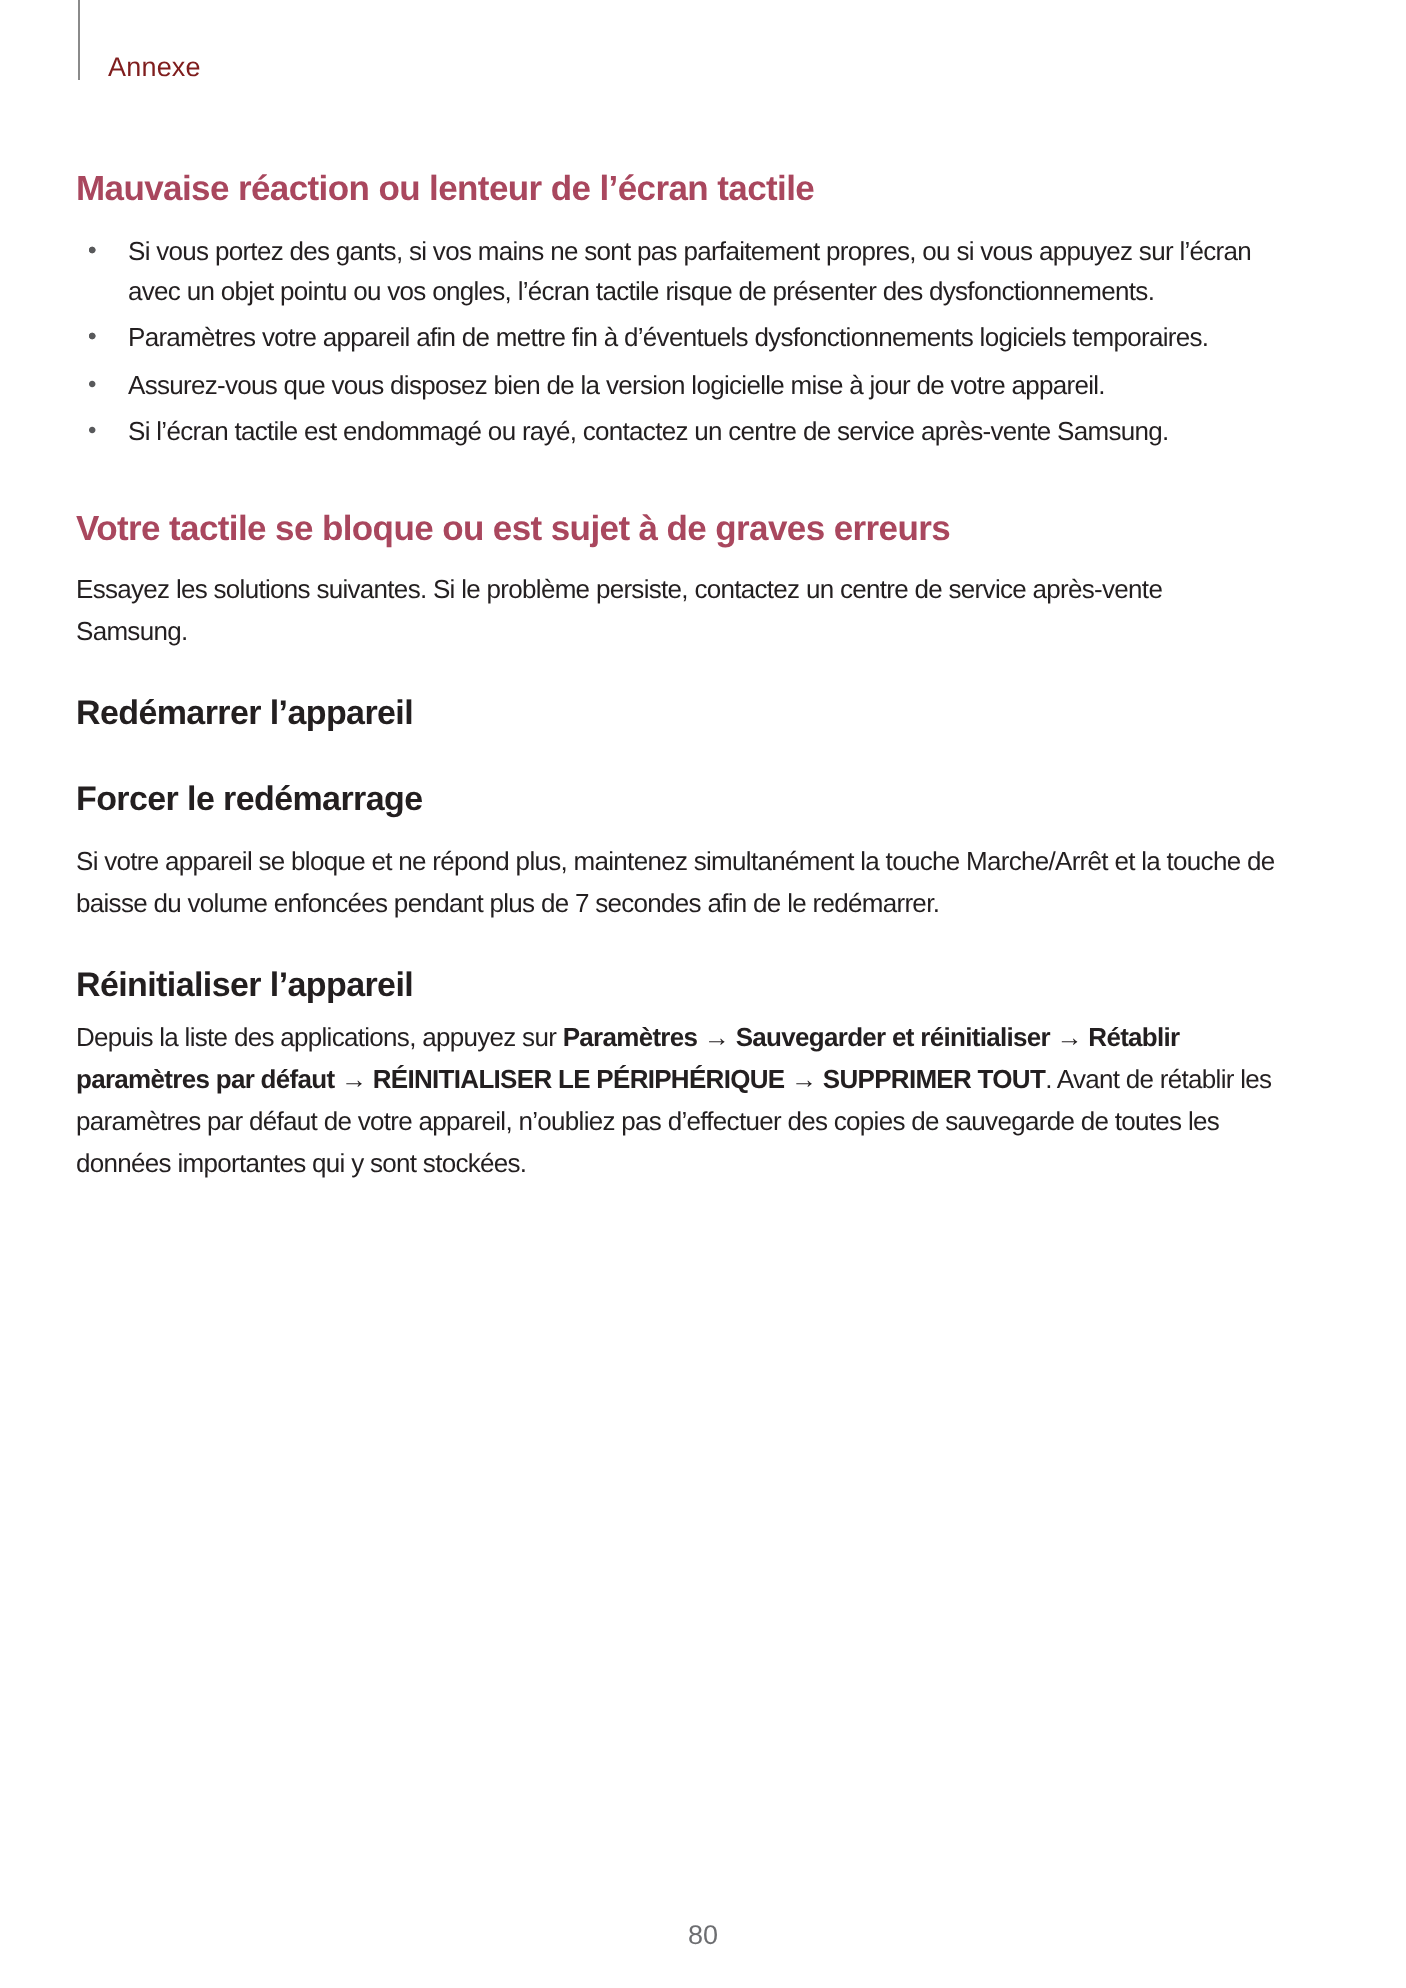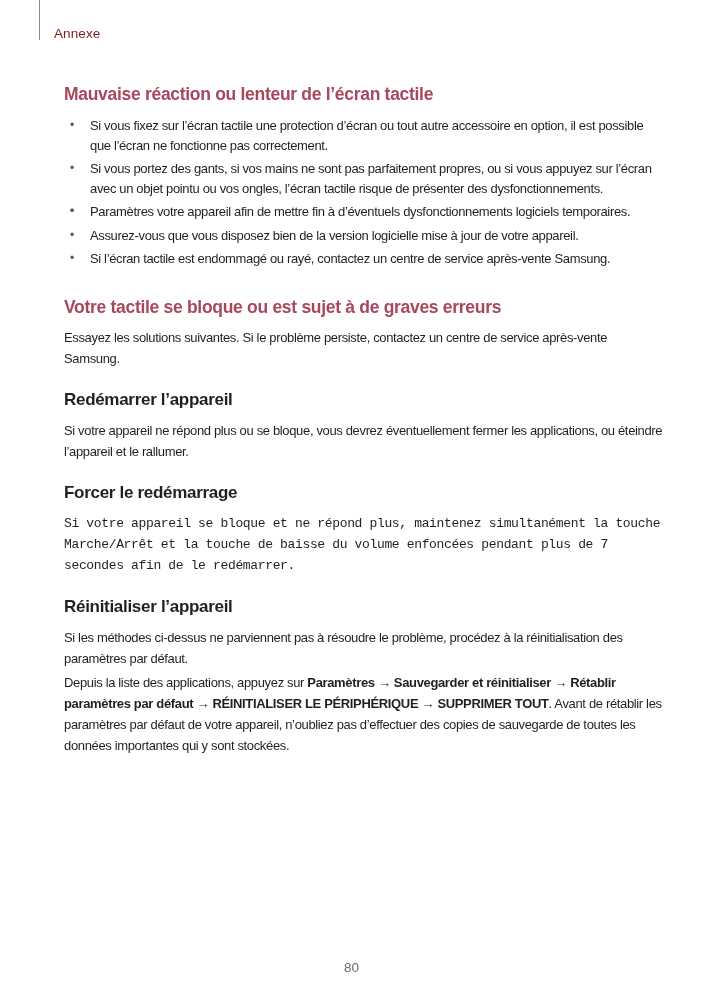--- a/index.html
+++ b/index.html
@@ -26,21 +26,21 @@
     .running-head {
       position: absolute;
       left: 54px;
       top: 26px;
       font-size: 13.5px;
       color: #7f1d1d;
       letter-spacing: 0.1px;
     }
     .content {
       position: absolute;
-      left: 64px;
+      left: 38px;
       top: 82px;
       width: 600px;
     }
     h2.section {
       margin: 0;
       font-size: 17.5px;
       font-weight: bold;
       color: #a9475e;
       letter-spacing: -0.3px;
       line-height: 24px;
@@ -93,36 +93,34 @@
 </head>
 <body>
 
 <div class="vline"></div>
 <div class="running-head">Annexe</div>
 
 <div class="content">
 
   <h2 class="section">Mauvaise réaction ou lenteur de l’écran tactile</h2>
   <ul class="bullets">
-    <li><span class="dot">•</span><span>Si vous fixez sur l’écran tactile une protection d’écran ou tout autre accessoire en option, il est possible que l’écran ne fonctionne pas correctement.</span></li>
+    <li><span class="dot">•</span></li>
     <li><span class="dot">•</span><span>Si vous portez des gants, si vos mains ne sont pas parfaitement propres, ou si vous appuyez sur l’écran avec un objet pointu ou vos ongles, l’écran tactile risque de présenter des dysfonctionnements.</span></li>
     <li><span class="dot">•</span></li>
     <li><span class="dot">•</span><span>Paramètres votre appareil afin de mettre fin à d’éventuels dysfonctionnements logiciels temporaires.</span></li>
     <li><span class="dot">•</span><span>Assurez-vous que vous disposez bien de la version logicielle mise à jour de votre appareil.</span></li>
     <li><span class="dot">•</span><span>Si l’écran tactile est endommagé ou rayé, contactez un centre de service après-vente Samsung.</span></li>
   </ul>
 
   <h2 class="section" style="margin-top:26px;">Votre tactile se bloque ou est sujet à de graves erreurs</h2>
   <p class="body" style="margin-top:8px;">Essayez les solutions suivantes. Si le problème persiste, contactez un centre de service après-vente Samsung.</p>
 
   <h3 class="sub" style="margin-top:19px;">Redémarrer l’appareil</h3>
-  <p class="body" style="margin-top:8px;">Si votre appareil ne répond plus ou se bloque, vous devrez éventuellement fermer les applications, ou éteindre l’appareil et le rallumer.</p>
 
   <h3 class="sub" style="margin-top:19px;">Forcer le redémarrage</h3>
-  <p class="body" style="margin-top:8px;font-family:Liberation Mono, monospace;">Si votre appareil se bloque et ne répond plus, maintenez simultanément la touche Marche/Arrêt et la touche de baisse du volume enfoncées pendant plus de 7 secondes afin de le redémarrer.</p>
+  <p class="body" style="margin-top:8px;">Si votre appareil se bloque et ne répond plus, maintenez simultanément la touche Marche/Arrêt et la touche de baisse du volume enfoncées pendant plus de 7 secondes afin de le redémarrer.</p>
 
   <h3 class="sub" style="margin-top:19px;">Réinitialiser l’appareil</h3>
-  <p class="body" style="margin-top:8px;">Si les méthodes ci-dessus ne parviennent pas à résoudre le problème, procédez à la réinitialisation des paramètres par défaut.</p>
   <p class="body" style="margin-top:3px;"><span>Depuis la liste des applications, appuyez sur </span><span class="b">Paramètres</span><span> → </span><span class="b">Sauvegarder et réinitialiser</span><span> → </span><span class="b">Rétablir paramètres par défaut</span><span> → </span><span class="b">RÉINITIALISER LE PÉRIPHÉRIQUE</span><span> → </span><span class="b">SUPPRIMER TOUT</span><span>. Avant de rétablir les paramètres par défaut de votre appareil, n’oubliez pas d’effectuer des copies de sauvegarde de toutes les données importantes qui y sont stockées.</span></p>
 
 </div>
 
 <div class="page-number">80</div>
 
 </body></html>

